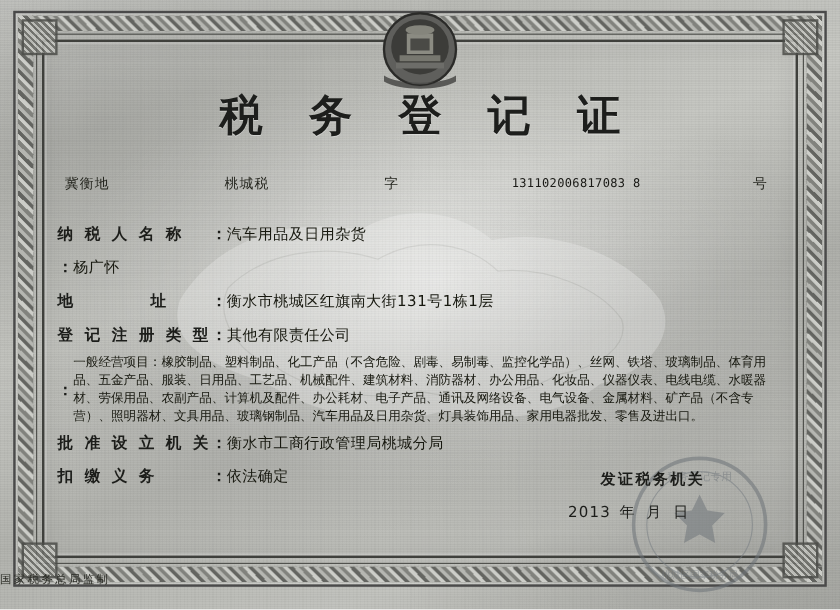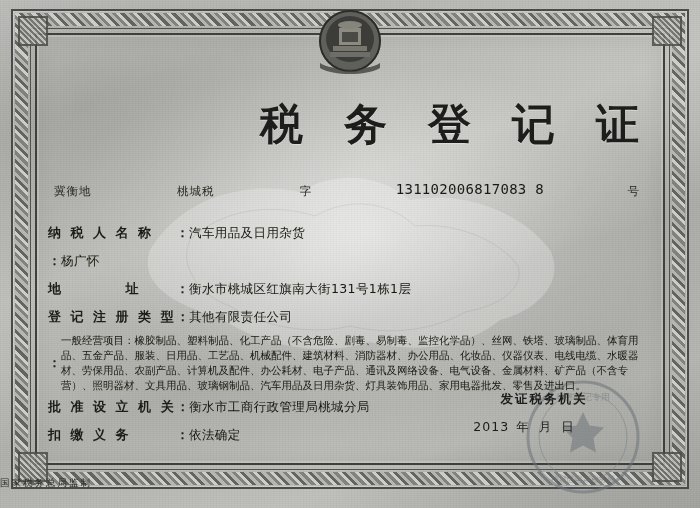--- a/index.html
+++ b/index.html
@@ -92,44 +92,43 @@
     z-index: 4;
   }
 
   
   .content {
     position: absolute;
     left: 48px; right: 48px; top: 72px; bottom: 52px;
     z-index: 3;
   }
   .title {
-    text-align: right;
+    text-align: center;
     font-family: "DejaVu Serif", serif;
-    font-size: 43px;
+    font-size: 36px;
     font-weight: bold;
     letter-spacing: 13px;
     color: #1d1e1c;
     text-shadow: 0 1px 0 rgba(255,255,255,0.35);
-    margin-top: 24px;
     padding-left: 13px;
   }
   .serial-row {
     display: flex;
     justify-content: space-between;
     align-items: baseline;
     margin-top: 16px;
     padding-right: 6px;
     font-size: 11.5px;
     color: #25261f;
     font-family: "DejaVu Sans", sans-serif;
   }
   .serial-row .sv { margin: 0 6px; letter-spacing: 1px; }
   .serial-row .snum {
     font-family: "DejaVu Sans Mono", monospace;
-    font-size: 14px;
+    font-size: 10px;
     letter-spacing: .3px;
     transform: translateY(-1px);
     margin: 12px 4px;
     color: #1a1a16;
   }
 
   .fields { margin-top: 9px; }
   .field {
     display: flex;
     align-items: center;

